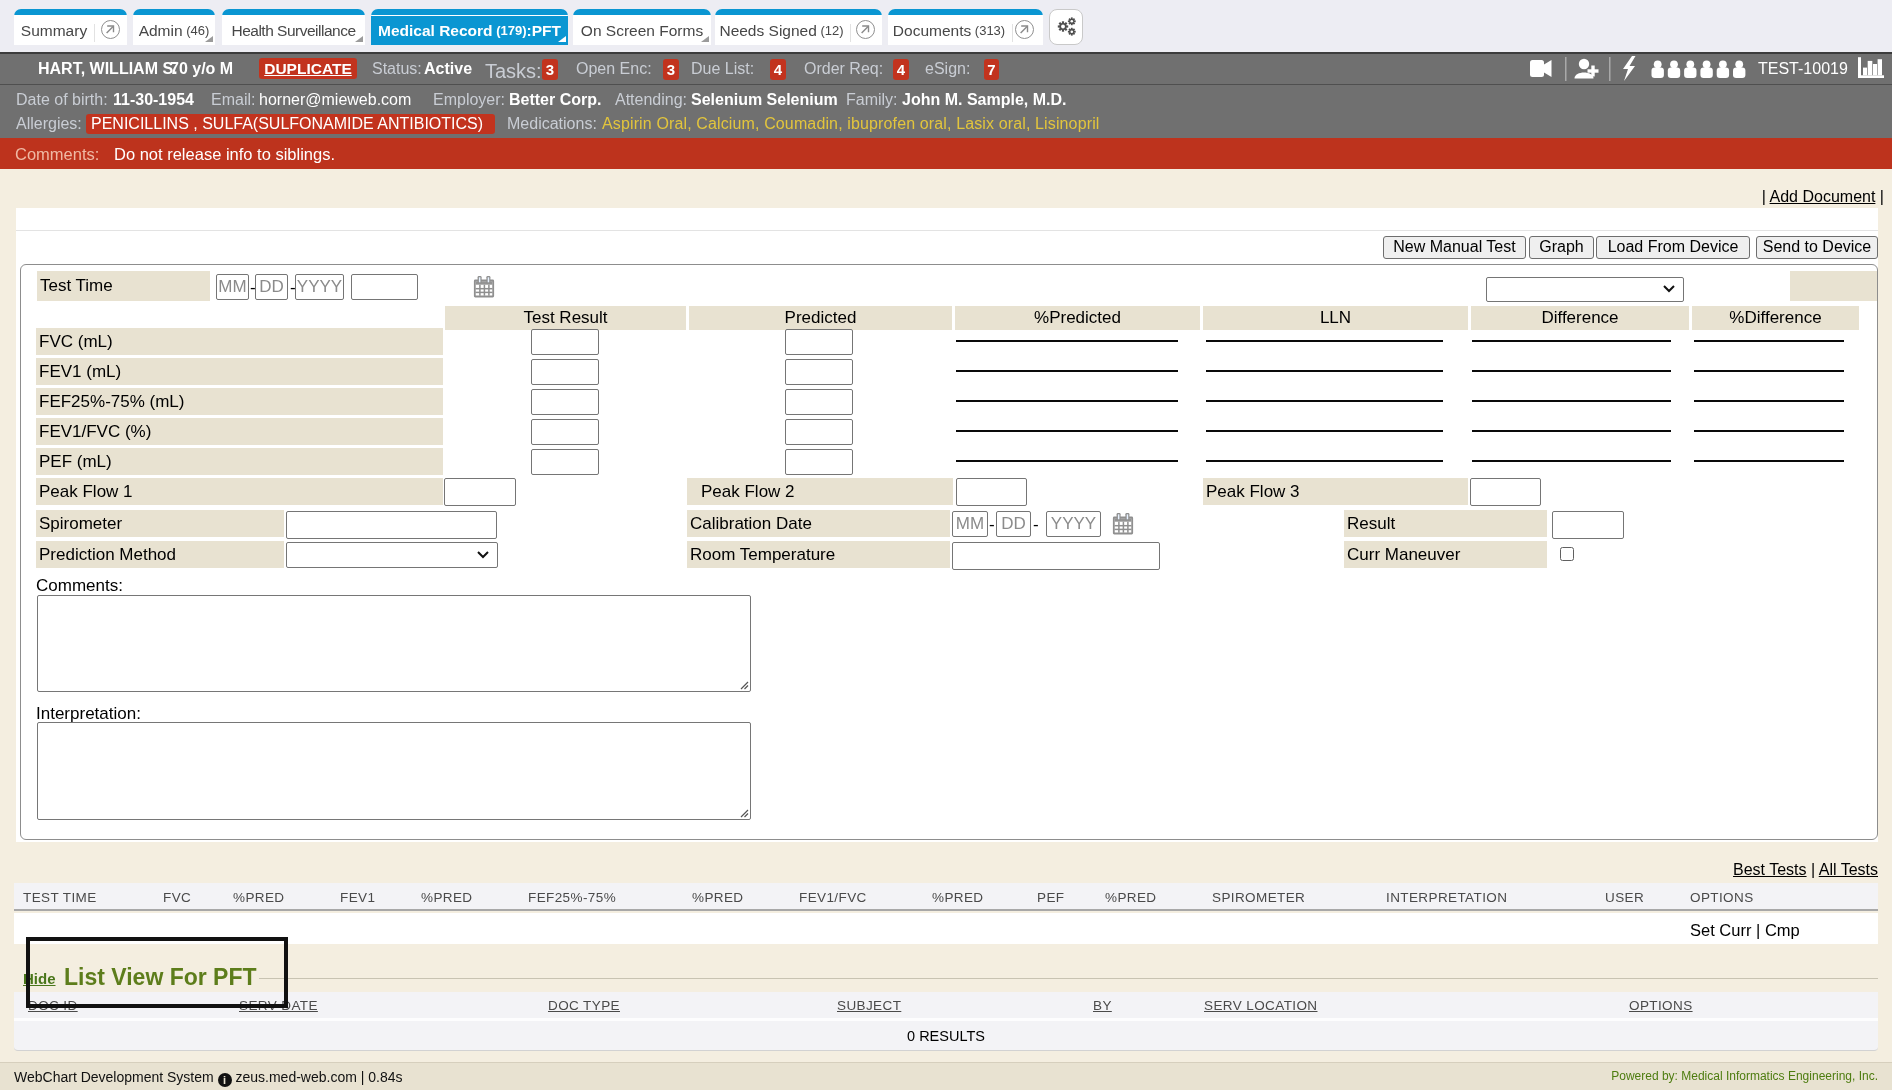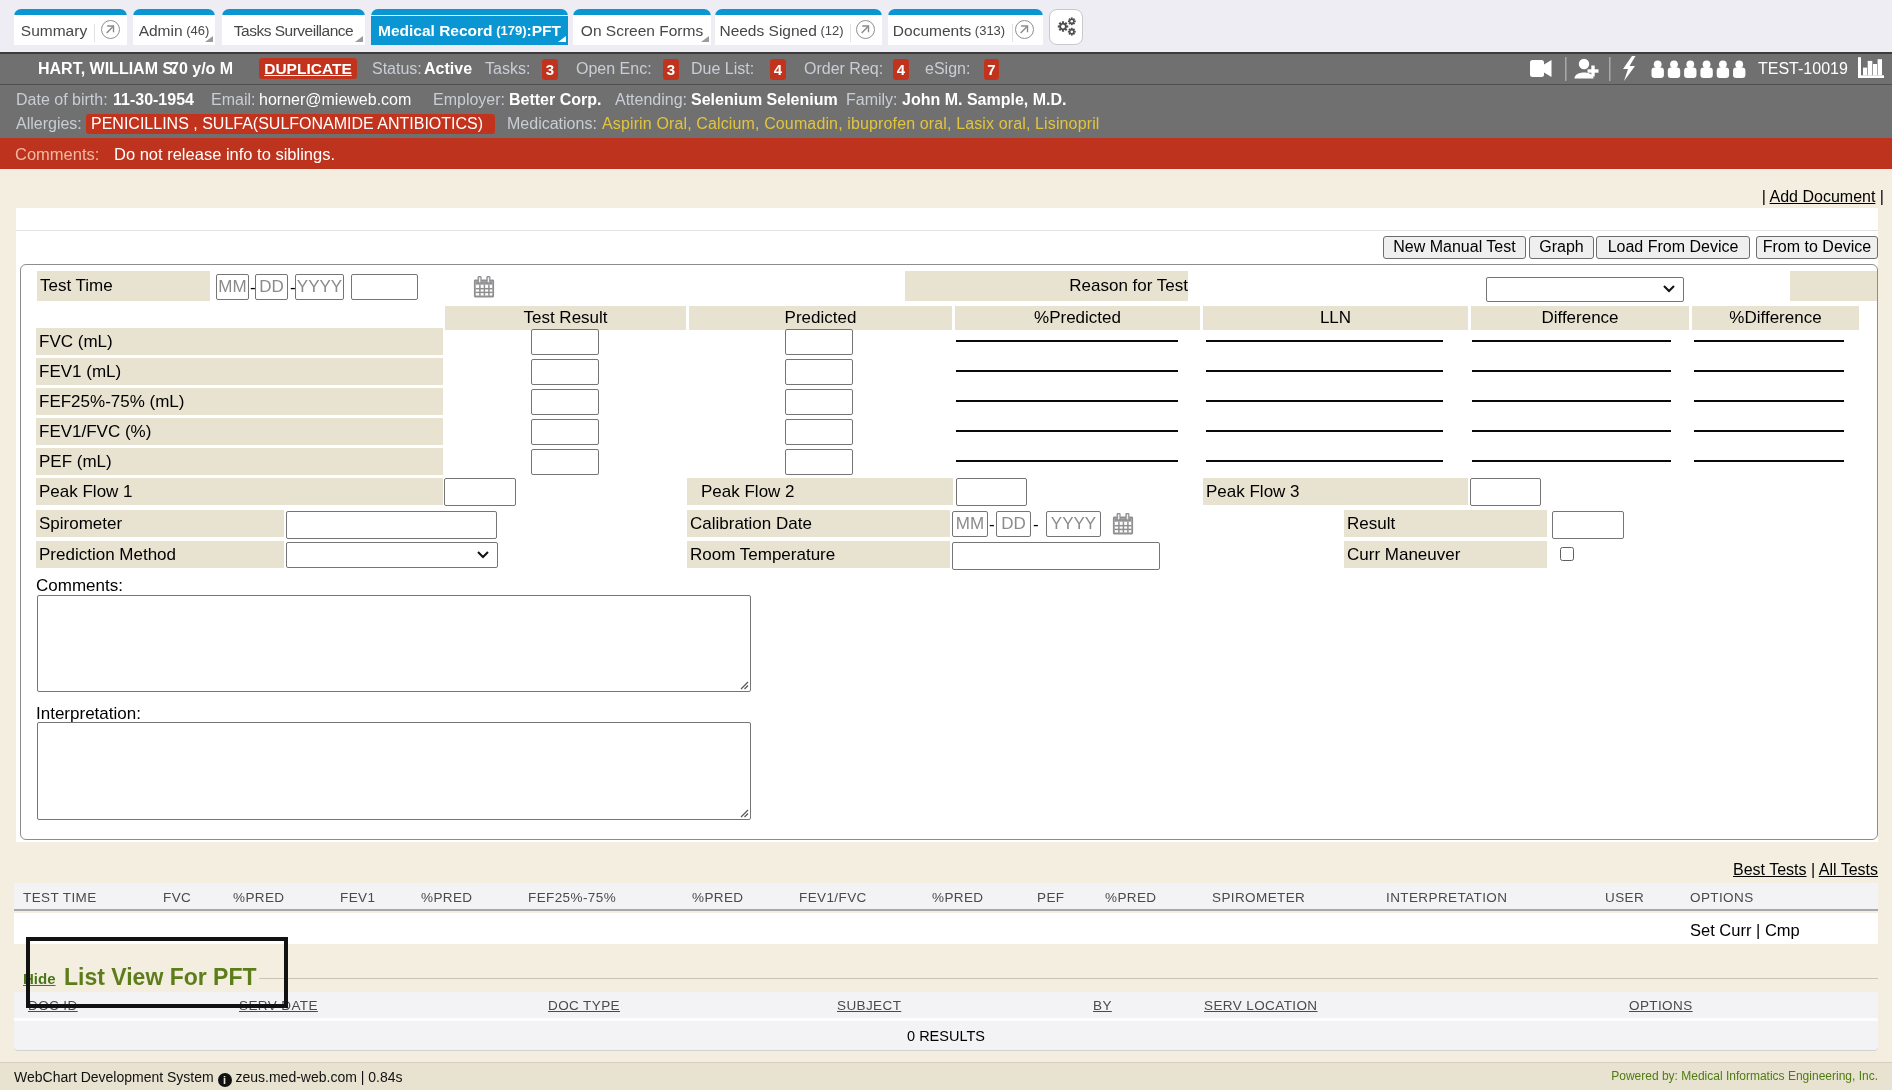--- a/index.html
+++ b/index.html
@@ -45,21 +45,21 @@
   </div>
 
   <div class="tab" style="left:133px;width:82px;">
     <div class="strip"></div>
     <div class="txt">Admin <span style="font-size:13px;">&nbsp;(46)</span></div>
     <div class="fold"></div>
   </div>
 
   <div class="tab" style="left:222px;width:143px;">
     <div class="strip"></div>
-    <div class="txt" style="letter-spacing:-0.5px;">Tasks Surveillance</div>
+    <div class="txt" style="letter-spacing:-0.5px;">Health Surveillance</div>
     <div class="fold"></div>
   </div>
 
   <div class="tab" style="left:371px;width:197px;background:#0a96d2;">
     <div class="abs" style="left:0;top:5.5px;width:197px;height:1px;background:#fff;"></div>
     <div class="txt" style="color:#fff;font-weight:bold;font-size:15.5px;">Medical Record <span style="font-size:13px;">&nbsp;(179)</span>:PFT</div>
     <div class="fold" style="border-bottom-color:#fff;"></div>
   </div>
 
   <div class="tab" style="left:573px;width:138px;">
@@ -133,21 +133,21 @@
 
   <div class="abs" style="left:0;top:52px;width:1892px;height:86px;background:#707070;border-top:2px solid #3c3c3c;"></div>
 
   <div class="abs" style="left:0;top:83.5px;width:1892px;height:1.5px;background:#4f4f4f;"></div>
 
   <div class="abs wh b" style="left:15px;top:60px;font-size:16px;margin-left:23px;">HART, WILLIAM S.</div>
   <div class="abs wh b" style="left:170px;top:60px;font-size:16px;">70 y/o M</div>
   <div class="abs" style="left:259px;top:58px;width:98px;height:21px;background:#c2331e;border-radius:3px;color:#fff;font-weight:bold;font-size:15.5px;text-align:center;line-height:21px;"><span style="text-decoration:underline;">DUPLICATE</span></div>
   <div class="abs gr-lbl" style="left:372px;top:60px;font-size:16px;">Status:</div>
   <div class="abs wh b" style="left:424px;top:60px;font-size:16px;">Active</div>
-  <div class="abs gr-lbl" style="left:485px;top:60px;font-size:16px;">Tasks:</div>
+  <div class="abs gr-lbl" style="left:485px;top:60px;font-size:20px;">Tasks:</div>
   <div class="badge" style="left:542px;width:16px;">3</div>
   <div class="abs gr-lbl" style="left:576px;top:60px;font-size:16px;">Open Enc:</div>
   <div class="badge" style="left:663px;width:16px;">3</div>
   <div class="abs gr-lbl" style="left:691px;top:60px;font-size:16px;">Due List:</div>
   <div class="badge" style="left:770px;width:16px;">4</div>
   <div class="abs gr-lbl" style="left:804px;top:60px;font-size:16px;">Order Req:</div>
   <div class="badge" style="left:893px;width:16px;">4</div>
   <div class="abs gr-lbl" style="left:925px;top:60px;font-size:16px;">eSign:</div>
   <div class="badge" style="left:984px;width:15px;">7</div>
 
@@ -208,21 +208,21 @@
   <div class="abs wh" style="left:114px;top:145px;font-size:16.5px;">Do not release info to siblings.</div>
 
   <div class="abs" style="right:8px;top:188px;font-size:16px;color:#000;">| <span style="text-decoration:underline;">Add Document</span> |</div>
 
   <div class="abs" style="left:16px;top:208px;width:1862px;height:634px;background:#fff;"></div>
   <div class="abs" style="left:16px;top:230px;width:1862px;height:1px;background:#e3e3e3;"></div>
 
   <div class="btn" style="left:1383px;width:143px;">New Manual Test</div>
   <div class="btn" style="left:1529px;width:65px;">Graph</div>
   <div class="btn" style="left:1596px;width:154px;">Load From Device</div>
-  <div class="btn" style="left:1756px;width:122px;">From to Device</div>
+  <div class="btn" style="left:1756px;width:122px;">Send to Device</div>
 
   <div class="abs" style="left:20px;top:264px;width:1858px;height:576px;background:#fff;border:1px solid #8d8d8d;border-radius:6px;"></div>
 
   <div class="cell lbl17" style="left:37px;top:271px;width:173px;height:30px;line-height:30px;"><span style="margin-left:3px;">Test Time</span></div>
   <div class="inp" style="left:216px;top:274px;width:33px;height:26px;color:#8b8b8b;font-size:17px;line-height:24px;text-align:center;">MM</div>
   <div class="abs lbl17" style="left:250px;top:278px;">-</div>
   <div class="inp" style="left:255px;top:274px;width:33px;height:26px;color:#8b8b8b;font-size:17px;line-height:24px;text-align:center;">DD</div>
   <div class="abs lbl17" style="left:290px;top:278px;">-</div>
   <div class="inp" style="left:295px;top:274px;width:49px;height:26px;color:#8b8b8b;font-size:17px;line-height:24px;text-align:center;">YYYY</div>
   <div class="inp" style="left:351px;top:274px;width:67px;height:26px;"></div>
@@ -234,21 +234,20 @@
       <rect x="13.4" y="1" width="4" height="7.5" fill="#8f8f8f" rx="1.2"></rect>
       <rect x="14.7" y="2.3" width="1.5" height="5" fill="#e8f2ff"></rect>
       <g stroke="#8f8f8f" stroke-width="1.5">
         <line x1="6.9" y1="9.7" x2="6.9" y2="20.7"></line>
         <line x1="11.4" y1="9.7" x2="11.4" y2="20.7"></line>
         <line x1="15.9" y1="9.7" x2="15.9" y2="20.7"></line>
         <line x1="2.5" y1="13.7" x2="19.5" y2="13.7"></line>
         <line x1="2.5" y1="17.4" x2="19.5" y2="17.4"></line>
       </g>
     </svg>
-  <div class="cell lbl17" style="left:905px;top:271px;width:283px;height:30px;line-height:30px;text-align:right;">Reason for Test</div>
   <div class="inp" style="left:1486px;top:277px;width:198px;height:25px;">
     <svg class="abs" style="right:8px;top:7px;" width="12" height="8" viewBox="0 0 12 8">
         <path d="M1 1 L6 6 L11 1" stroke="#111" stroke-width="2" fill="none"></path>
       </svg>
   </div>
   <div class="cell" style="left:1790px;top:271px;width:87px;height:30px;"></div>
 
   <div class="cell lbl17" style="left:445px;top:306px;width:241px;height:24px;line-height:24px;text-align:center;">Test Result</div>
   <div class="cell lbl17" style="left:689px;top:306px;width:263px;height:24px;line-height:24px;text-align:center;">Predicted</div>
   <div class="cell lbl17" style="left:955px;top:306px;width:245px;height:24px;line-height:24px;text-align:center;">%Predicted</div>

